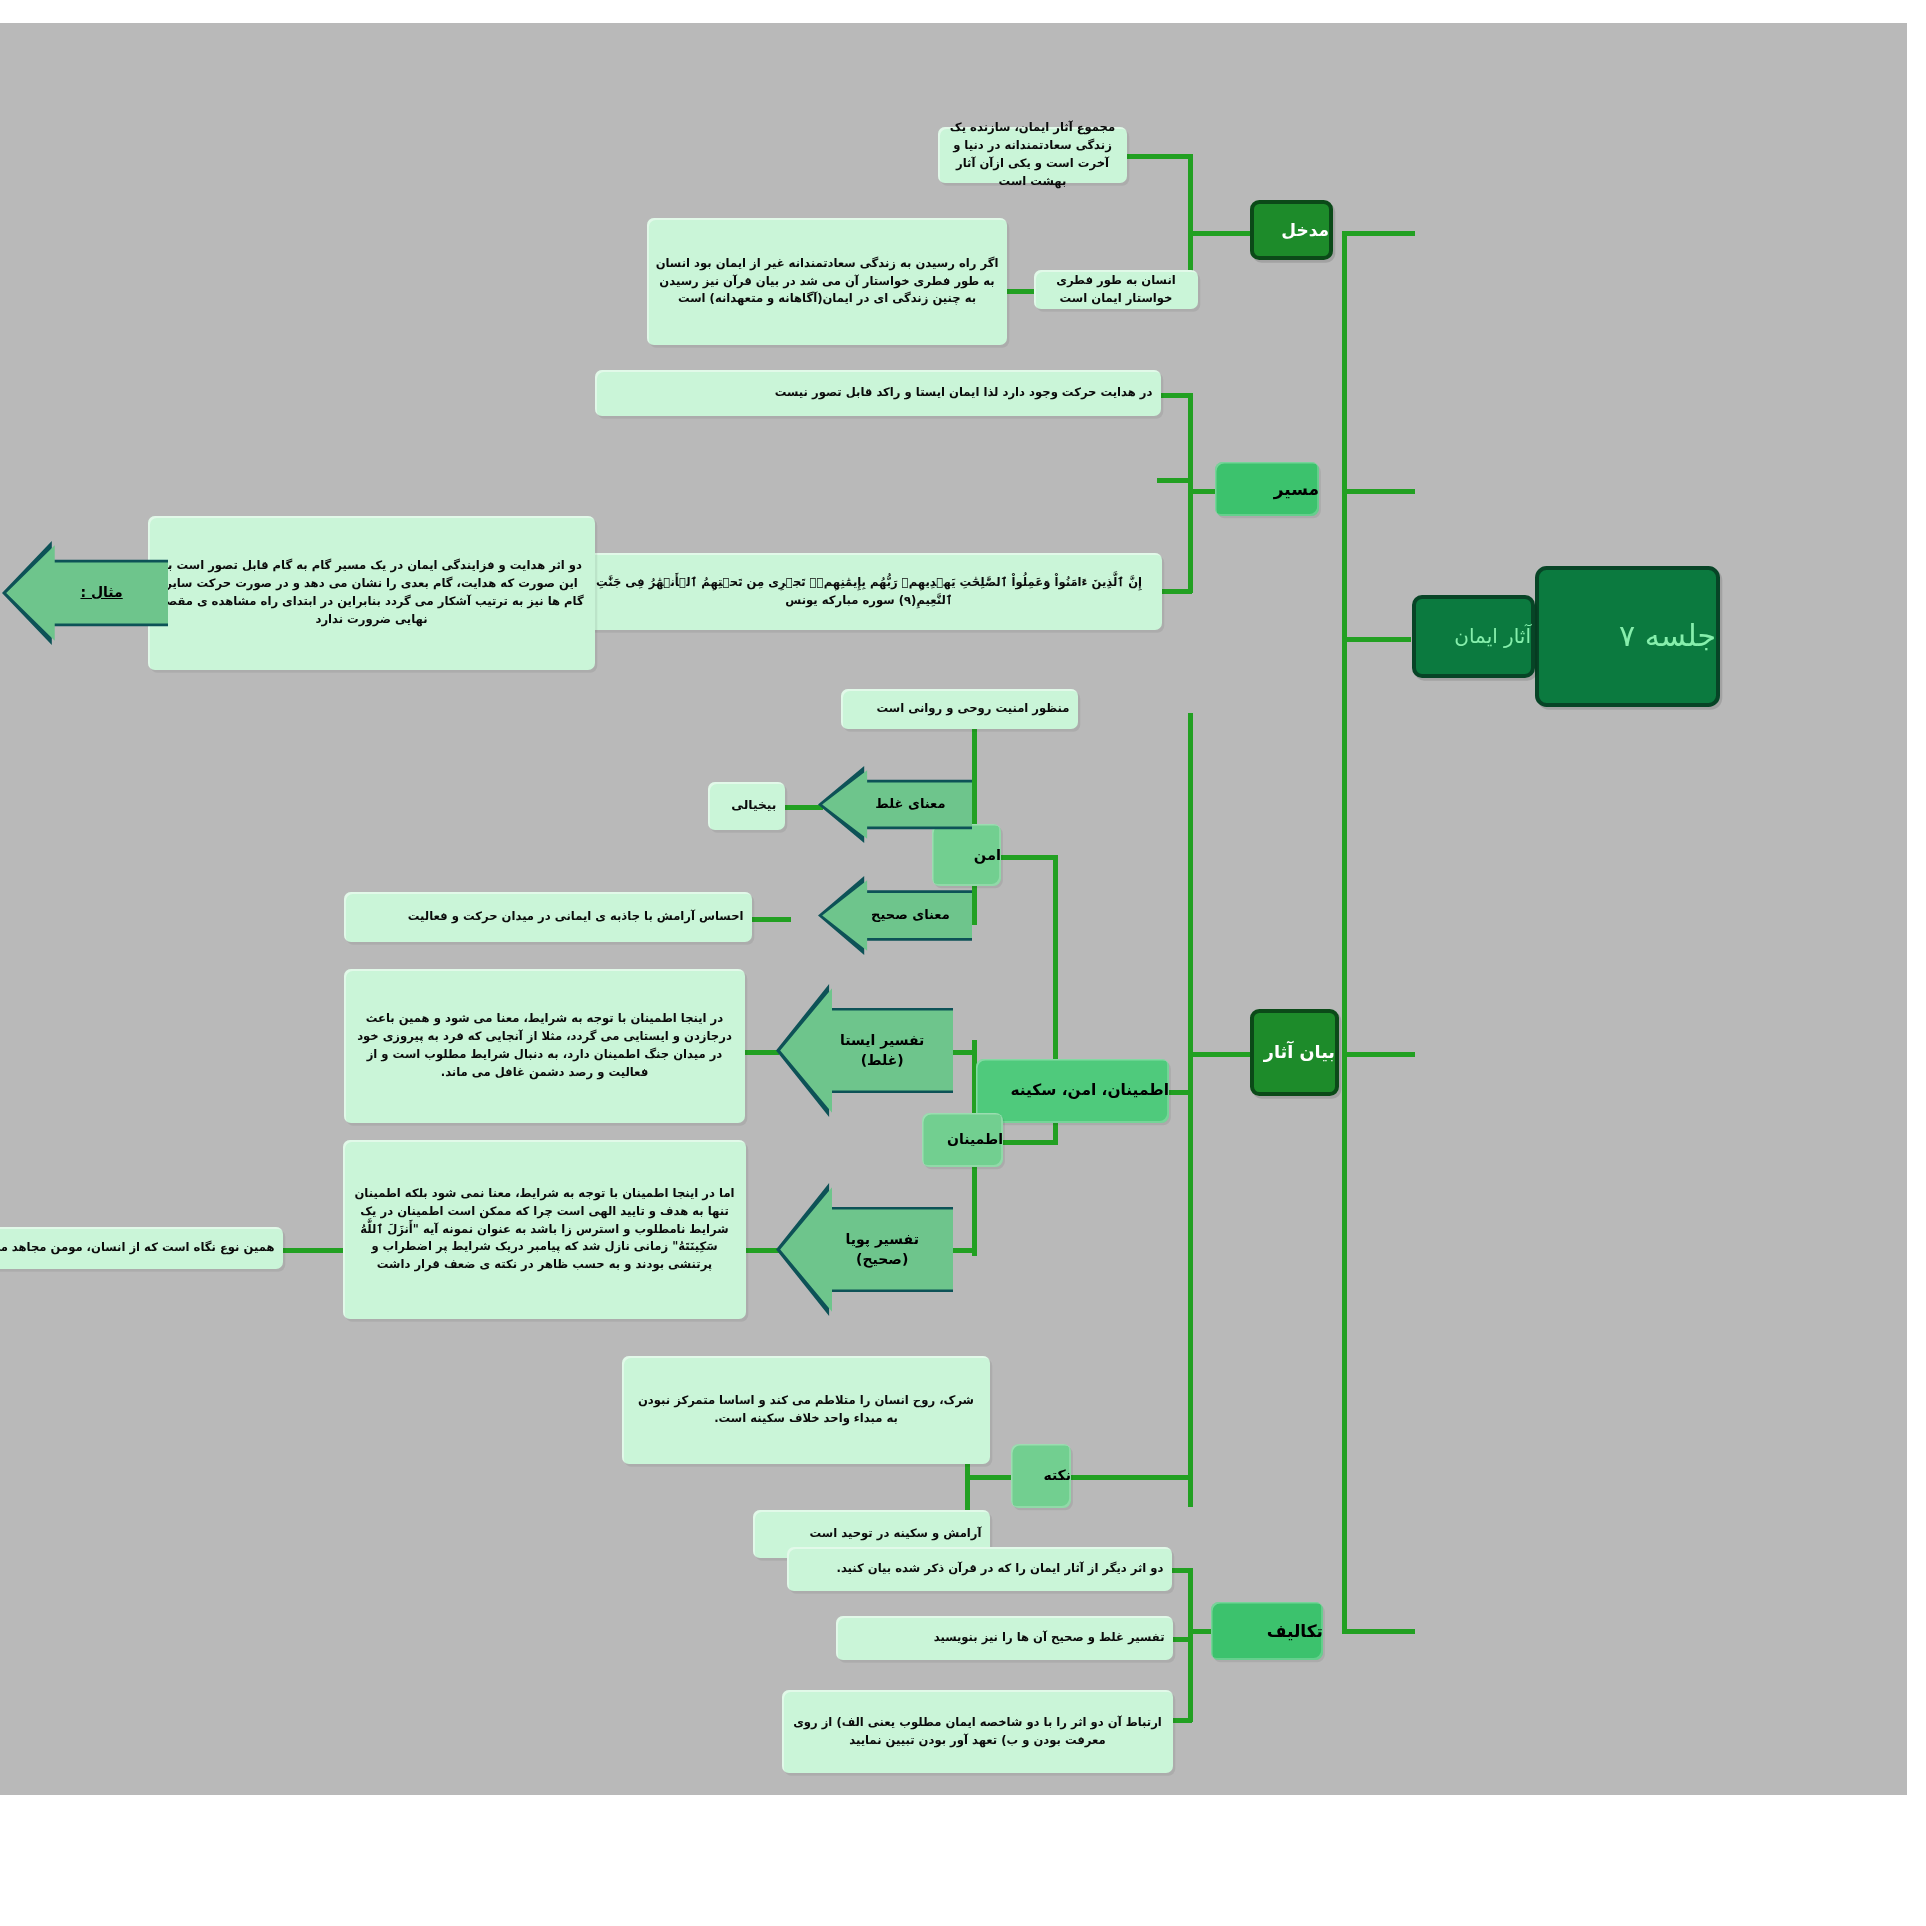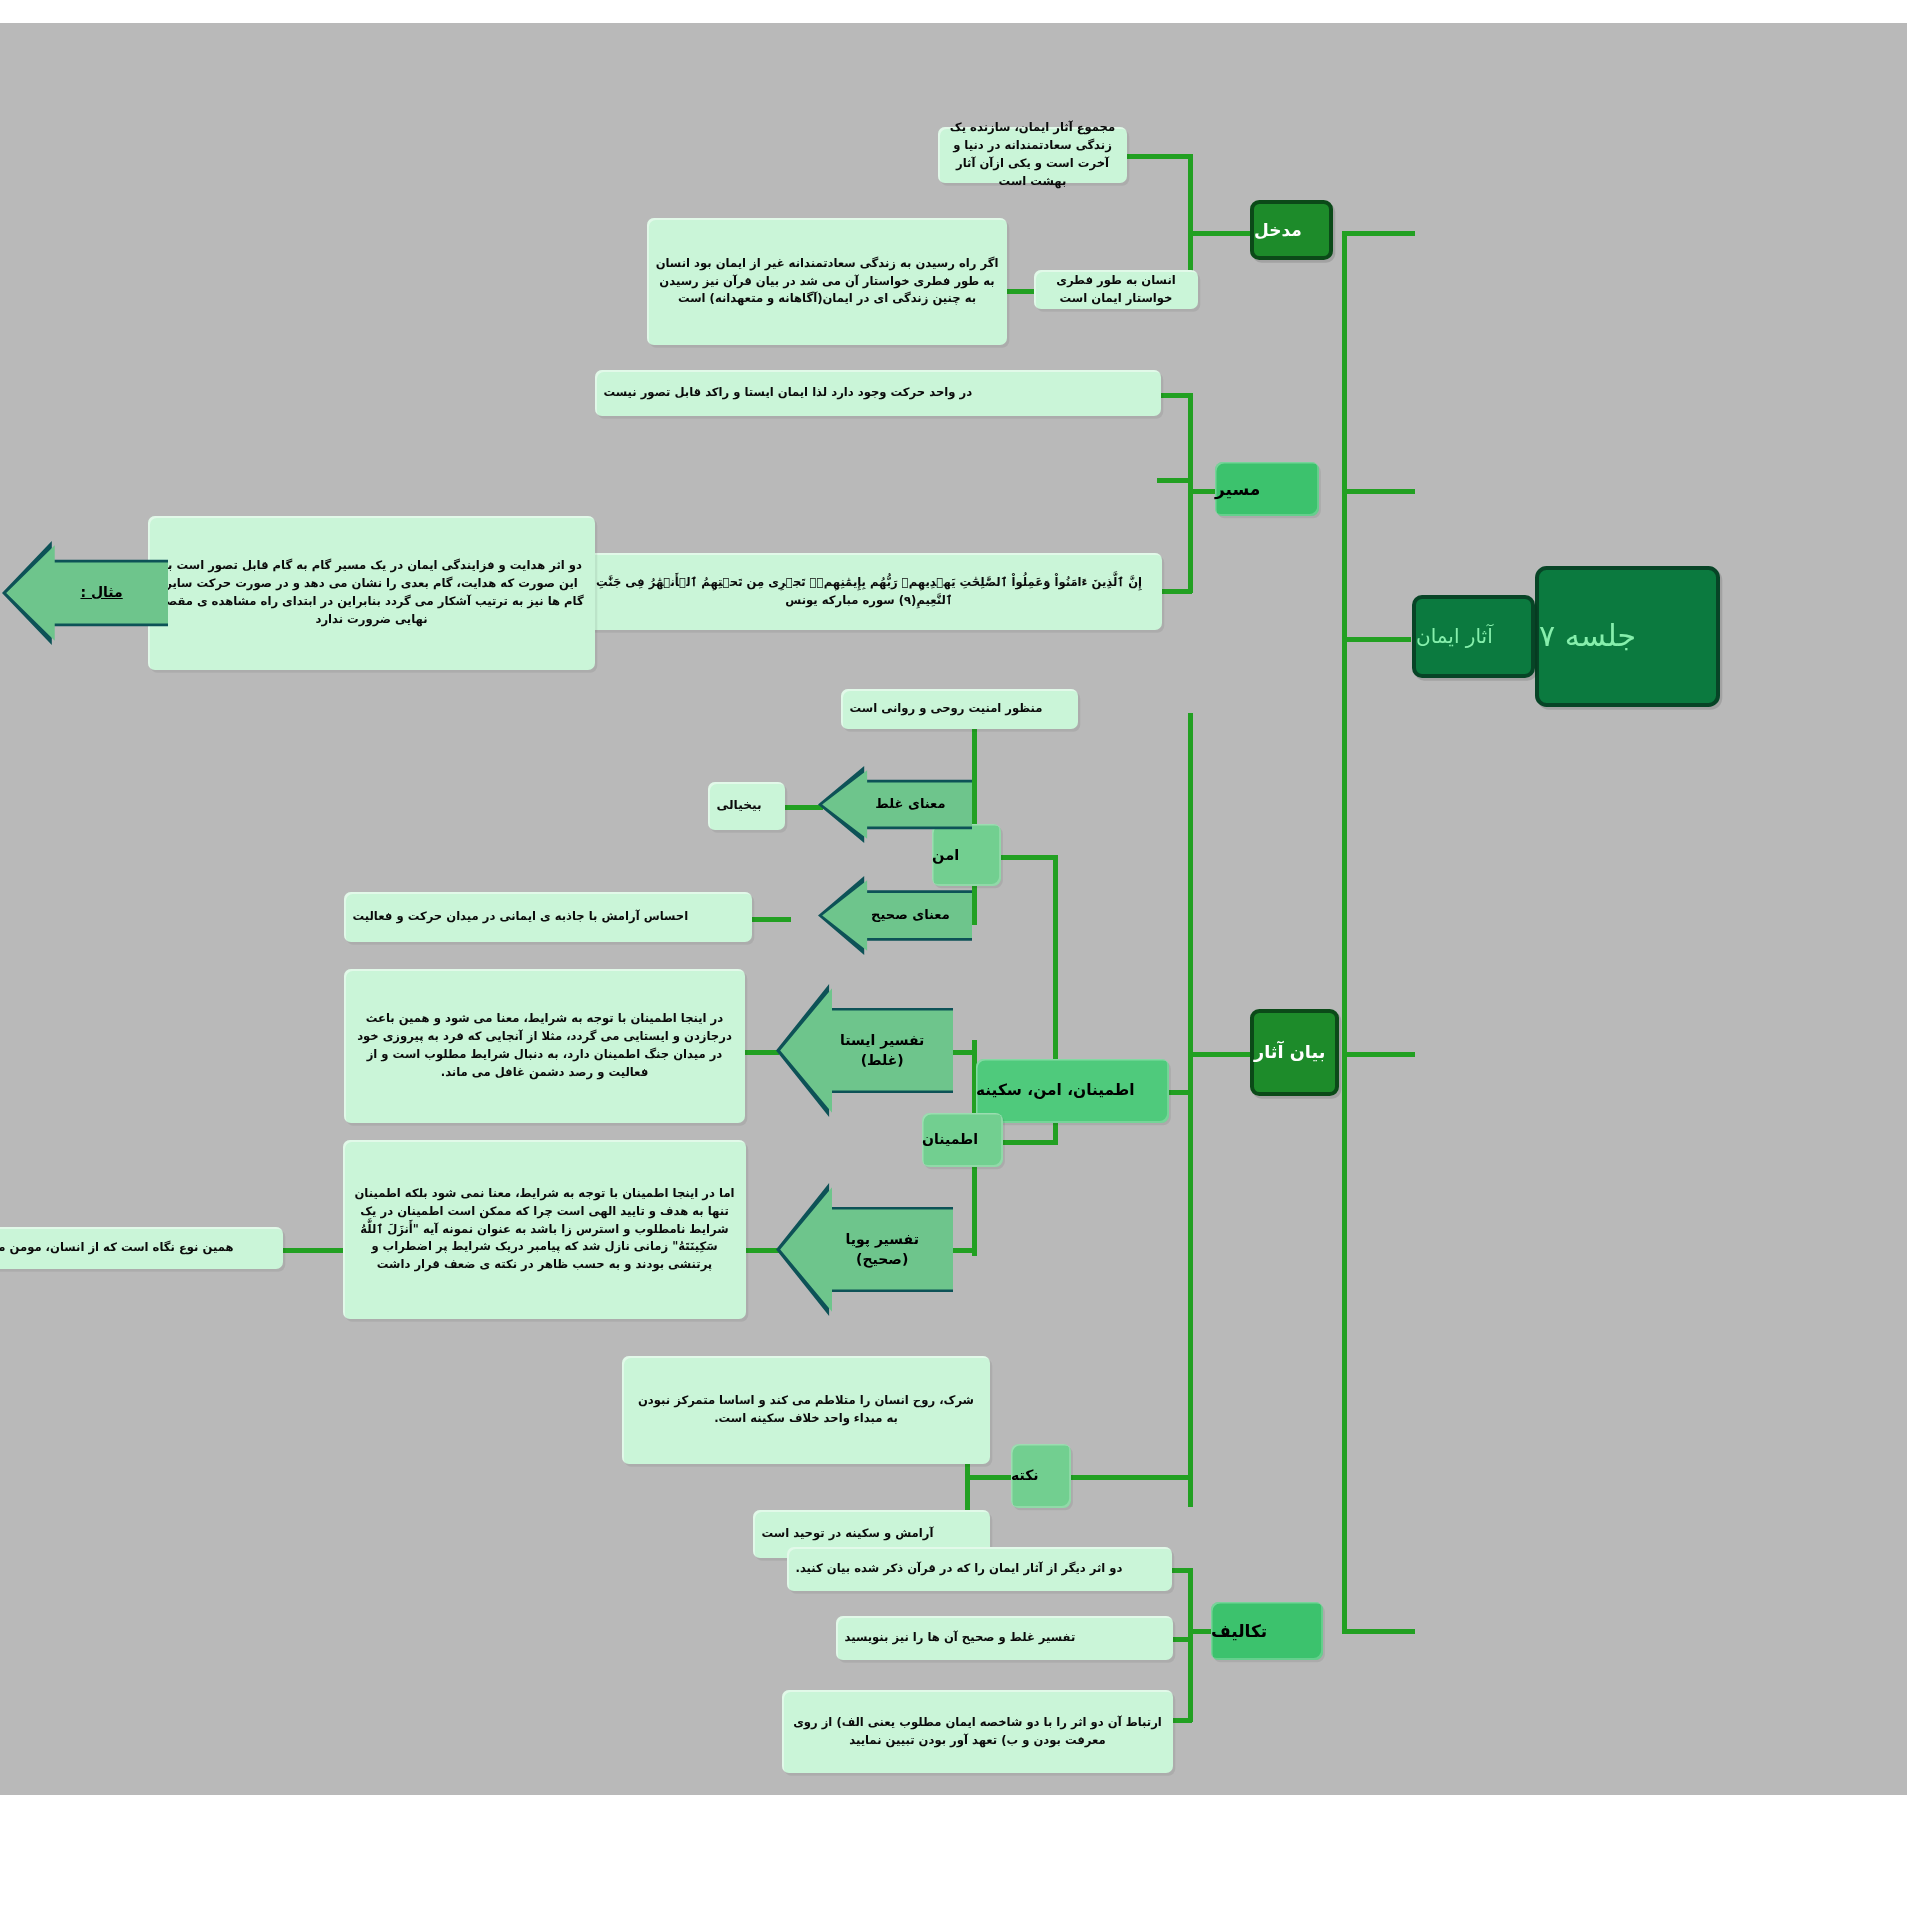--- a/index.html
+++ b/index.html
@@ -19,21 +19,21 @@
   }
   
   .ln{position:absolute;background:#22a022;}
   .lnh{height:5.4px;}
   .lnv{width:5.4px;}
 
   
   .node{
     position:absolute;
     box-sizing:border-box;
-    display:flex;align-items:center;justify-content:flex-end;
+    display:flex;align-items:center;justify-content:flex-start;
     text-align:center;
     direction:rtl;
     line-height:1.55;
     white-space:normal;
   }
 
   
   .dark{
     background:#0b7a3f;
     border:4.2px solid #074426;
@@ -199,21 +199,21 @@
 
   <div class="node pale" style="left:1177px;top:195px;width:360px;height:127px;font-size:11.6px;">
     <span>اگر راه رسیدن به زندگی سعادتمندانه غیر از ایمان بود انسان به طور فطری خواستار آن می شد در بیان قرآن نیز رسیدن به چنین زندگی ای در ایمان(آگاهانه و متعهدانه) است</span>
   </div>
 
   <div class="node bright" style="left:1745px;top:439px;width:104px;height:54px;font-size:17px;">
     <span>مسیر</span>
   </div>
 
   <div class="node pale" style="left:1125px;top:347px;width:566px;height:46px;font-size:11.6px;">
-    <span>در واحد حرکت وجود دارد لذا ایمان ایستا و راکد قابل تصور نیست</span>
+    <span>در هدایت حرکت وجود دارد لذا ایمان ایستا و راکد قابل تصور نیست</span>
   </div>
 
 
   <div class="node pale" style="left:1106px;top:530px;width:586px;height:77px;font-size:11.6px;">
     <span>إِنَّ ٱلَّذِينَ ءَامَنُواْ وَعَمِلُواْ ٱلصَّٰلِحَٰتِ يَهۡدِيهِمۡ رَبُّهُم بِإِيمَٰنِهِمۡۖ تَجۡرِى مِن تَحۡتِهِمُ ٱلۡأَنۡهَٰرُ فِى جَنَّٰتِ ٱلنَّعِيمِ(۹) سوره مبارکه یونس</span>
   </div>
 
   <div class="node pale" style="left:678px;top:493px;width:447px;height:154px;font-size:11.6px;">
     <span>دو اثر هدایت و فزایندگی ایمان در یک  مسیر گام به گام قابل تصور است به این صورت که هدایت، گام بعدی را نشان می دهد و در صورت حرکت سایر گام ها نیز به ترتیب آشکار می گردد بنابراین در ابتدای راه مشاهده ی مقصد نهایی ضرورت ندارد</span>
   </div>

